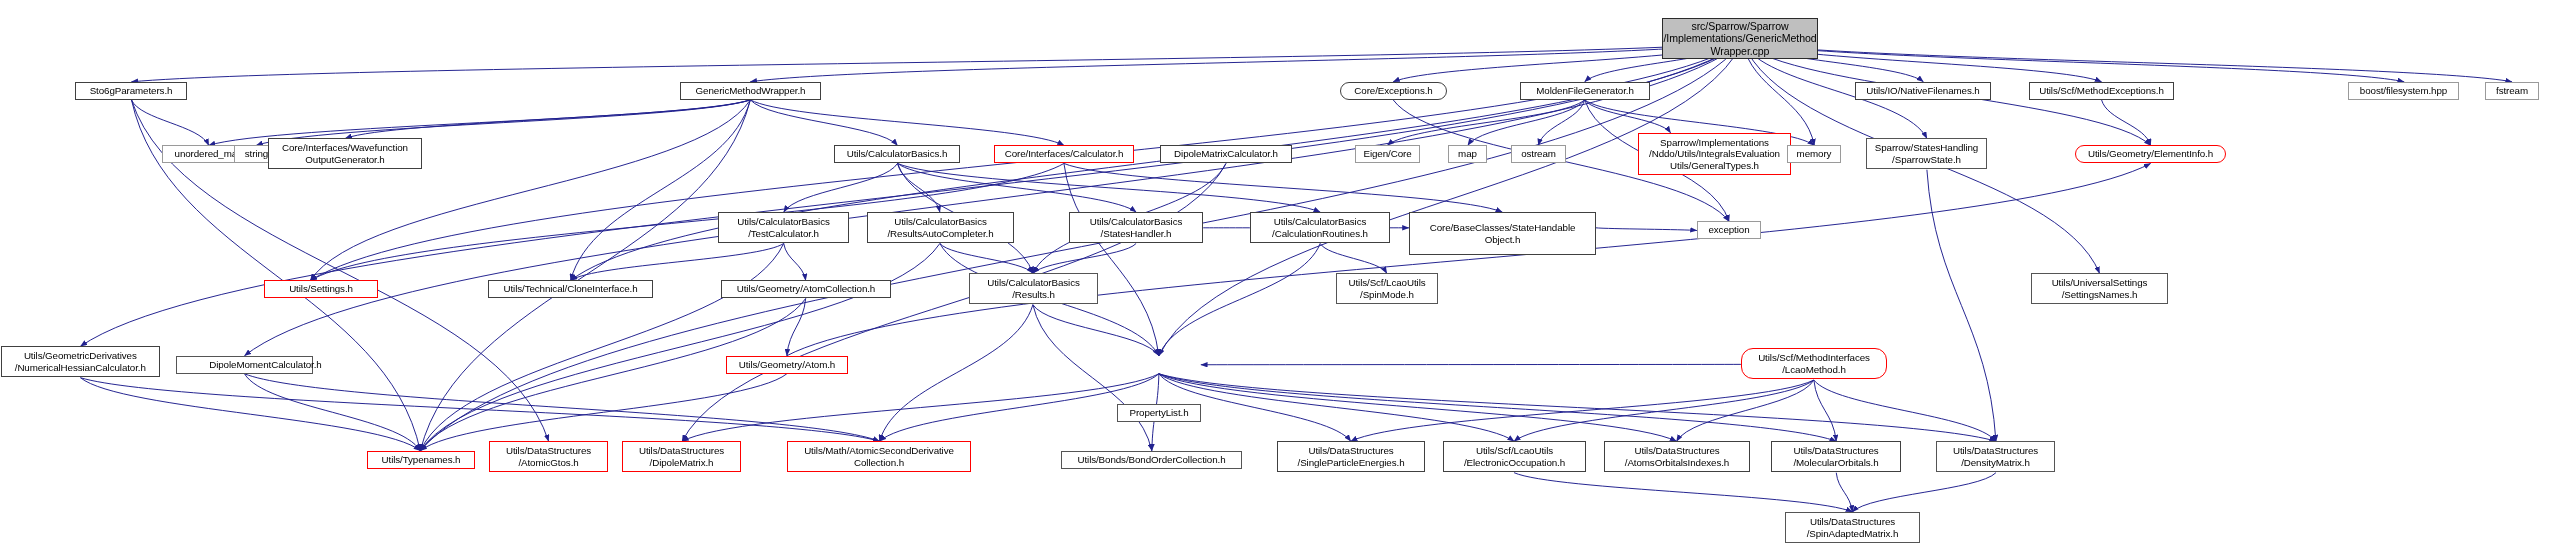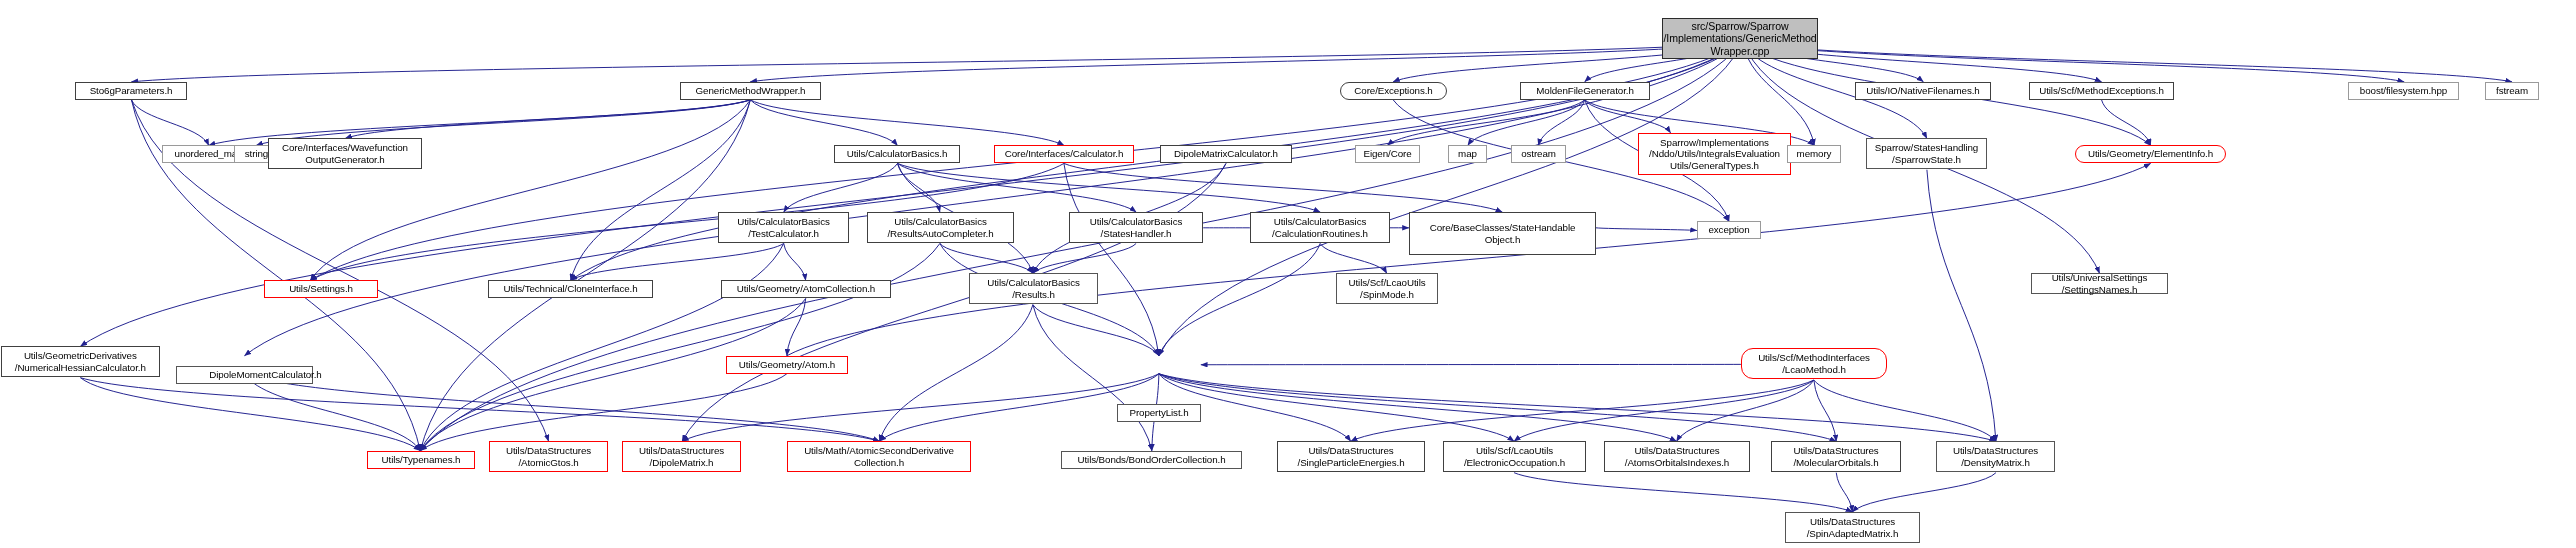--- a/index.html
+++ b/index.html
@@ -184,25 +184,25 @@
     <div class="node" style="left: 1409px; top: 212px; width: 187px; height: 43px;">Core/BaseClasses/StateHandable
 Object.h</div>
     <div class="node grey" style="left: 1697px; top: 221px; width: 64px; height: 18px;">exception</div>
     <div class="node red" style="left: 264px; top: 280px; width: 114px; height: 18px;">Utils/Settings.h</div>
     <div class="node" style="left: 488px; top: 280px; width: 165px; height: 18px;">Utils/Technical/CloneInterface.h</div>
     <div class="node" style="left: 721px; top: 280px; width: 170px; height: 18px;">Utils/Geometry/AtomCollection.h</div>
     <div class="node thick" style="left: 969px; top: 273px; width: 129px; height: 31px;">Utils/CalculatorBasics
 /Results.h</div>
     <div class="node thick" style="left: 1336px; top: 273px; width: 102px; height: 31px;">Utils/Scf/LcaoUtils
 /SpinMode.h</div>
-    <div class="node thick" style="left: 2031px; top: 273px; width: 137px; height: 21px;">Utils/UniversalSettings
+    <div class="node thick" style="left: 2031px; top: 273px; width: 137px; height: 31px;">Utils/UniversalSettings
 /SettingsNames.h</div>
     <div class="node" style="left: 0.8px; top: 346px; width: 159px; height: 31px;">Utils/GeometricDerivatives
 /NumericalHessianCalculator.h</div>
-    <div class="node thick" style="left: 176px; top: 366px; width: 137px; height: 18px; padding-left: 45px;">DipoleMomentCalculator.h</div>
+    <div class="node thick" style="left: 176px; top: 356px; width: 137px; height: 18px; padding-left: 45px;">DipoleMomentCalculator.h</div>
     <div class="node red" style="left: 726px; top: 356px; width: 122px; height: 18px;">Utils/Geometry/Atom.h</div>
     <div class="node thick" style="left: 1117px; top: 356px; width: 84px; height: 18px; margin-top: 48px;">PropertyList.h</div>
     <div class="node red" style="left: 1741px; top: 348px; width: 146px; height: 31px; border-radius: 12px;">Utils/Scf/MethodInterfaces
 /LcaoMethod.h</div>
     <div class="node thick" style="left: 1936px; top: 441px; width: 119px; height: 31px;">Utils/DataStructures
 /DensityMatrix.h</div>
     <div class="node red" style="left: 367px; top: 451px; width: 108px; height: 18px;">Utils/Typenames.h</div>
     <div class="node red" style="left: 489px; top: 441px; width: 119px; height: 31px;">Utils/DataStructures
 /AtomicGtos.h</div>
     <div class="node red" style="left: 622px; top: 441px; width: 119px; height: 31px;">Utils/DataStructures

